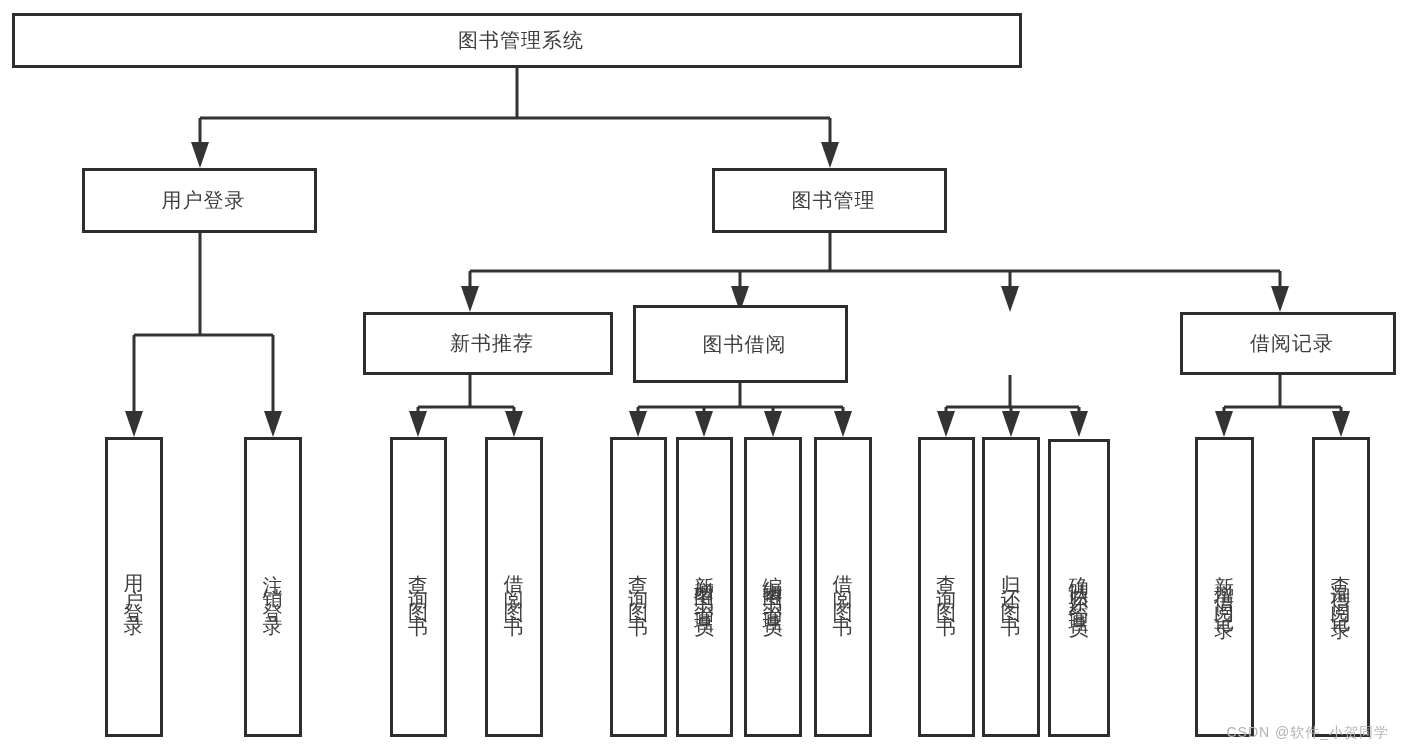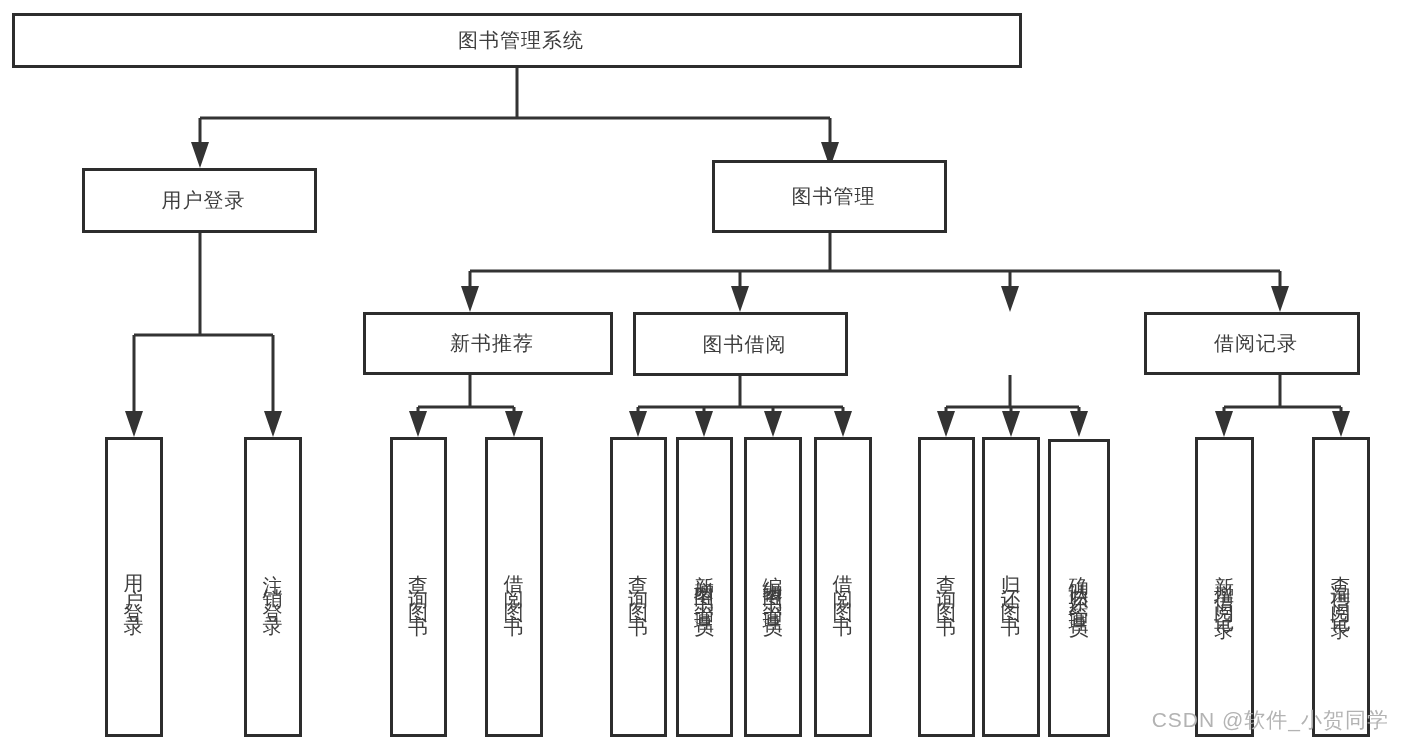--- a/index.html
+++ b/index.html
@@ -43,23 +43,23 @@
     font-size:20px;
   }
   .vbox .vlabel{
     writing-mode:vertical-rl;
     text-orientation:mixed;
     line-height:1;
     white-space:nowrap;
   }
   .watermark{
     position:absolute;
-    right:16px;bottom:13px;
+    right:16px;bottom:5px;
     color:var(--wm);
-    font-size:21px;
+    font-size:14px;
     letter-spacing:1px;
     z-index:3;
   }
 </style>
 </head>
 <body>
 
 <div class="canvas">
 
   <svg class="connectors" width="1405" height="747" viewBox="0 0 1405 747">
@@ -84,31 +84,31 @@
       M1215 411 L1233 411 L1224 437 Z  M1332 411 L1350 411 L1341 437 Z"></path>
   </svg>
 
   <div class="hbox" style="left:12px;top:13px;width:1010px;height:55px">
     <span>图书管理系统</span>
   </div>
 
   <div class="hbox" style="left:82px;top:168px;width:235px;height:65px">
     <span>用户登录</span>
   </div>
-  <div class="hbox" style="left:712px;top:160px;width:235px;height:73px">
+  <div class="hbox" style="left:712px;top:168px;width:235px;height:65px">
     <span>图书管理</span>
   </div>
 
   <div class="hbox" style="left:363px;top:312px;width:250px;height:63px">
     <span>新书推荐</span>
   </div>
-  <div class="hbox" style="left:633px;top:312px;width:215px;height:64px">
+  <div class="hbox" style="left:633px;top:305px;width:215px;height:78px">
     <span>图书借阅</span>
   </div>
-  <div class="hbox" style="left:1144px;top:312px;width:216px;height:63px">
+  <div class="hbox" style="left:1180px;top:312px;width:216px;height:63px">
     <span>借阅记录</span>
   </div>
 
   <div class="vbox" style="left:105px;top:437px;width:58px">
     <span class="vlabel" style="letter-spacing: 14px;">用户登录</span>
   </div>
   <div class="vbox" style="left:244px;top:437px;width:58px">
     <span class="vlabel" style="letter-spacing: 14px;">注销登录</span>
   </div>
 

